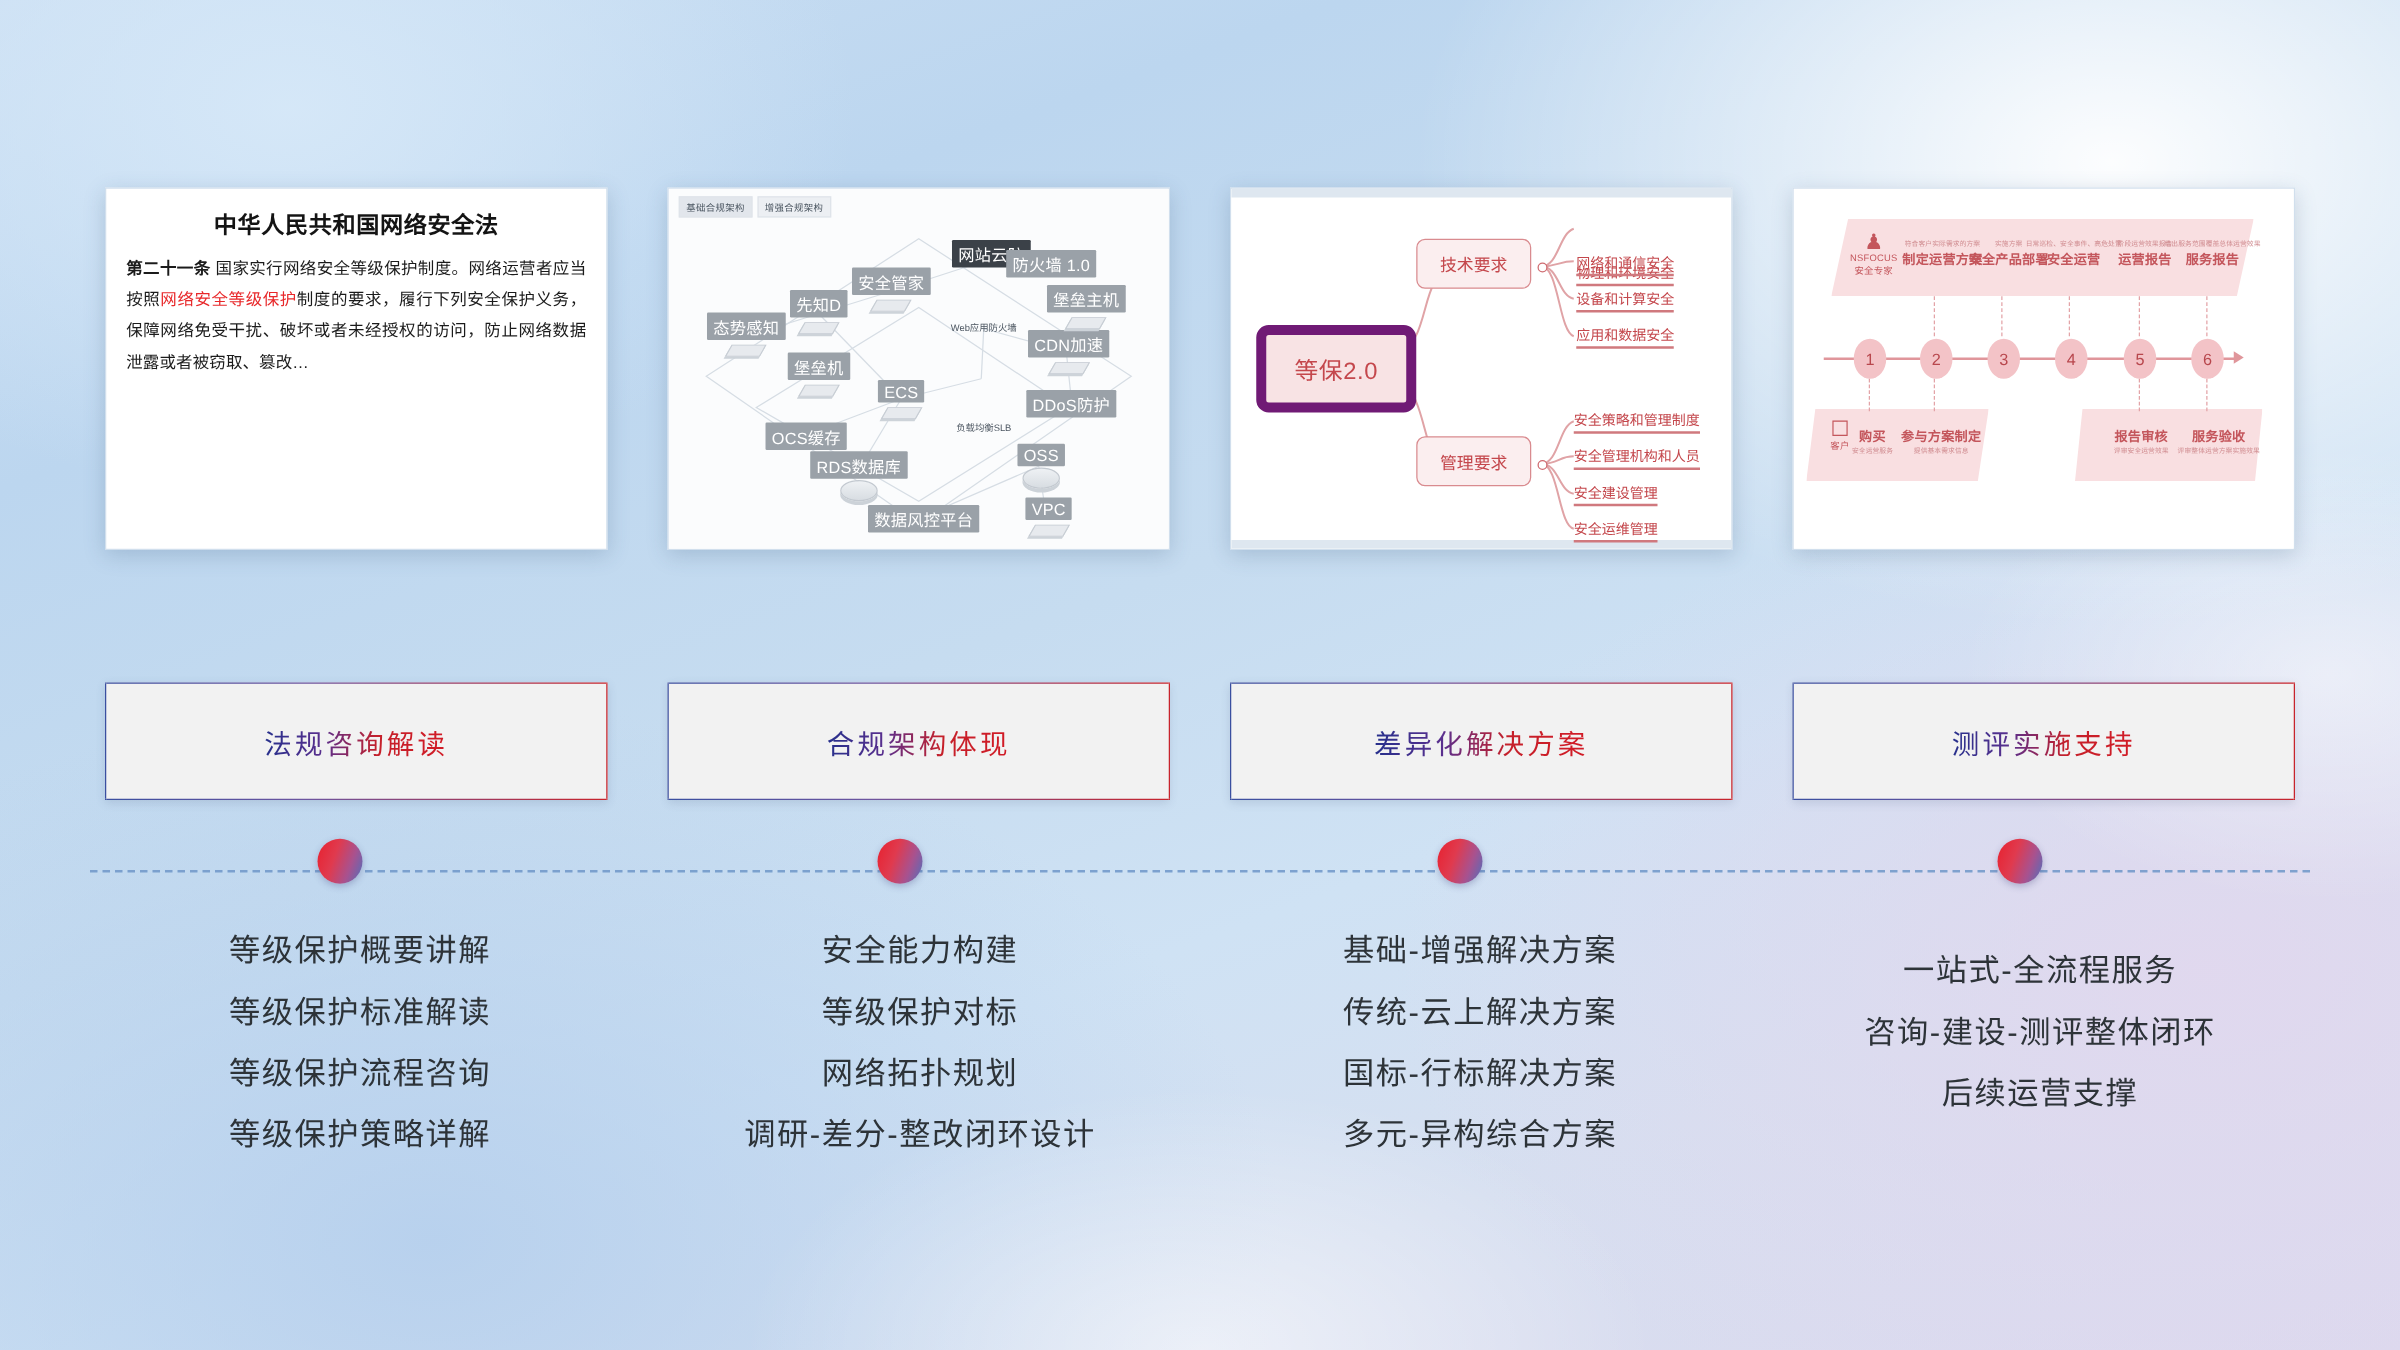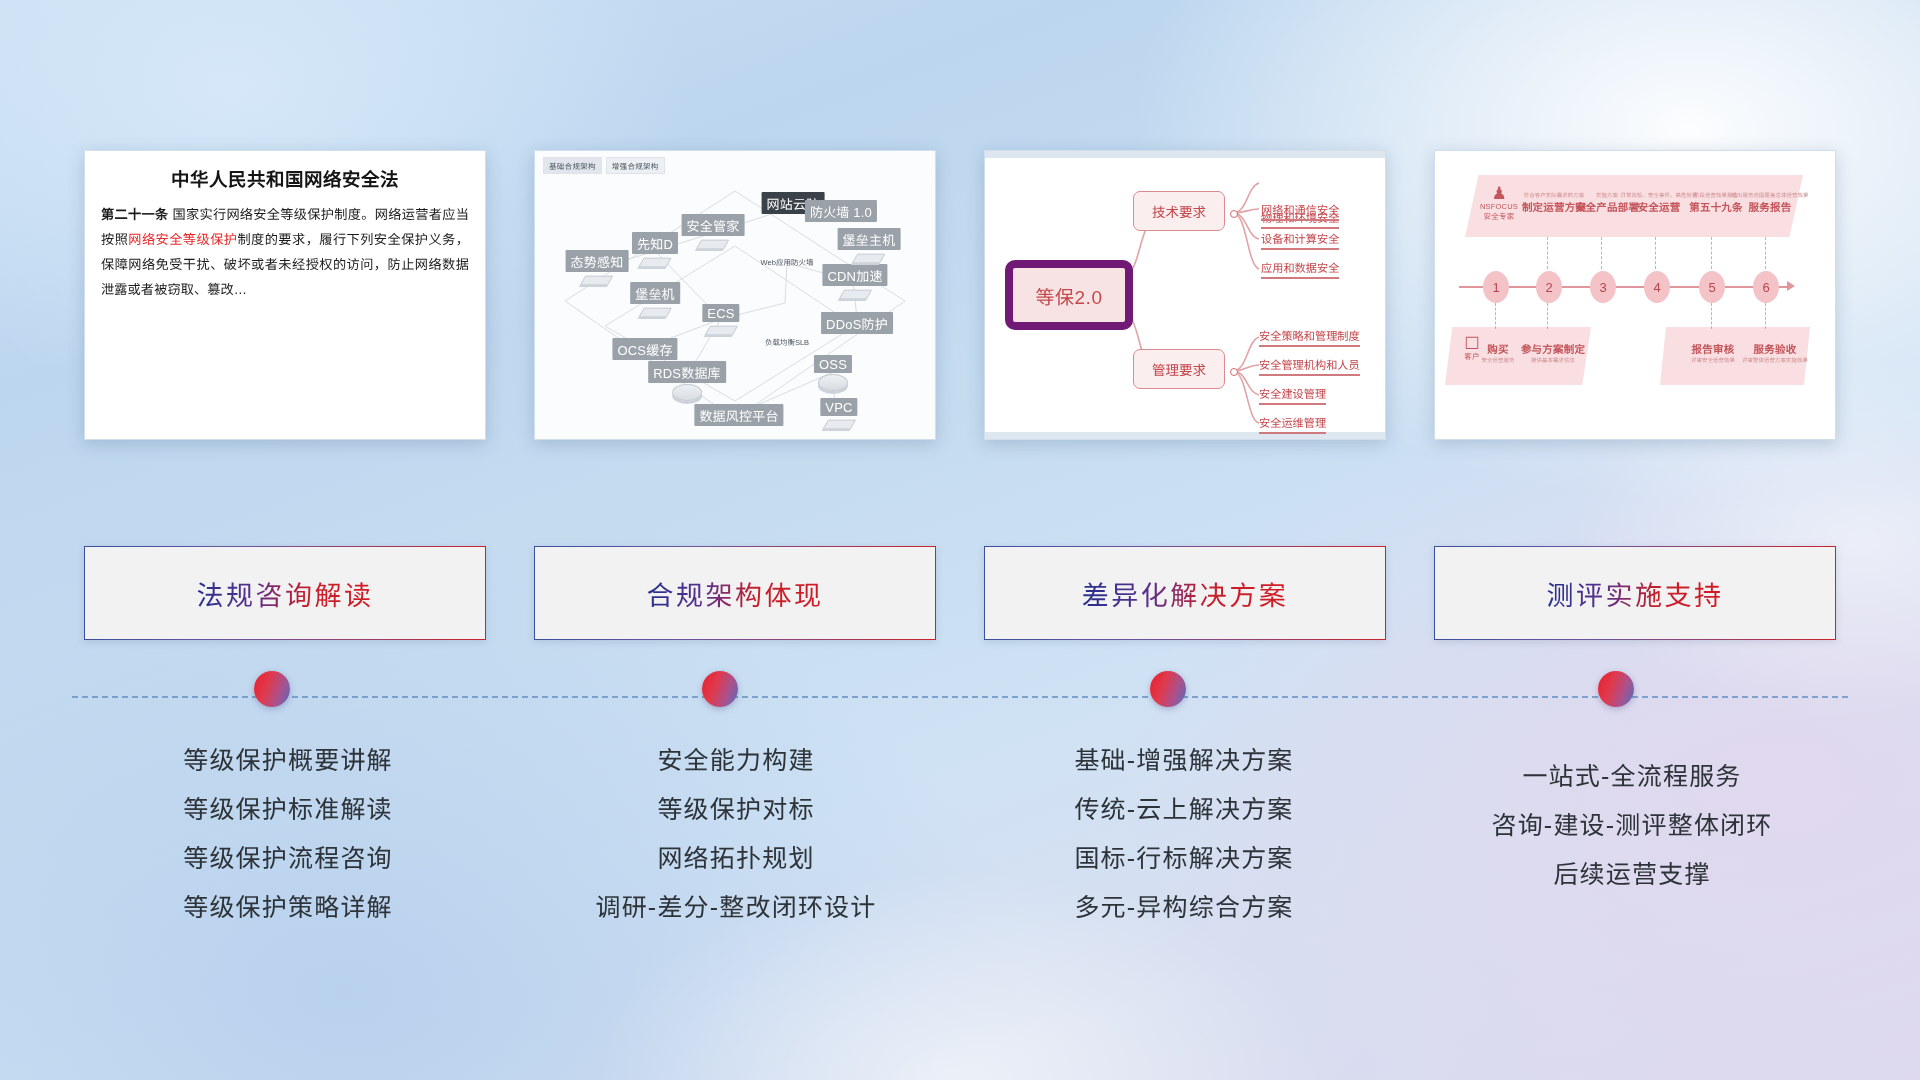--- a/index.html
+++ b/index.html
@@ -140,21 +140,21 @@
     display:flex;justify-content:center;gap:48px;
   }
   .head{
     width:400px;height:92px;background:#f2f2f2;
     border:1.6px solid;
     border-image:linear-gradient(90deg,#3a4fa0 0%,#6d55a0 40%,#c8242c 100%) 1;
     display:flex;align-items:center;justify-content:center;
     box-shadow:0 2px 7px rgba(60,80,120,.16);
   }
   .head span{
-    font-size:27px;font-weight:500;letter-spacing:2.5px;
+    font-size:22px;font-weight:500;letter-spacing:2.5px;
     background:linear-gradient(90deg,#26308c 0%,#5a2f8e 32%,#c5202a 62%,#d21b26 100%);
     -webkit-background-clip:text;background-clip:text;color:transparent;
   }
 
   
   .tl{
     position:absolute;left:72px;top:696px;width:1776px;height:0;
     border-top:2.2px dashed #6f97c9;opacity:.85;
   }
   .dots{position:absolute;left:0;top:671px;width:1920px;height:52px;}
@@ -340,21 +340,21 @@
         <div class="ptxt" style="left:172px;top:40px;">
           <div class="sml">实施方案</div>
           <div class="big">安全产品部署</div>
         </div>
         <div class="ptxt" style="left:224px;top:40px;">
           <div class="sml">日常巡检、安全事件、高危处置</div>
           <div class="big">安全运营</div>
         </div>
         <div class="ptxt" style="left:281px;top:40px;">
           <div class="sml">阶段运营效果报告</div>
-          <div class="big">第五十九条</div>
+          <div class="big">运营报告</div>
         </div>
         <div class="ptxt" style="left:335px;top:40px;">
           <div class="sml">给出服务范围覆盖总体运营效果</div>
           <div class="big">服务报告</div>
         </div>
 
         <div class="pconn" style="left:112px;top:86px;height:32px;"></div>
         <div class="pconn" style="left:166px;top:86px;height:32px;"></div>
         <div class="pconn" style="left:220px;top:86px;height:32px;"></div>
         <div class="pconn" style="left:276px;top:86px;height:32px;"></div>

